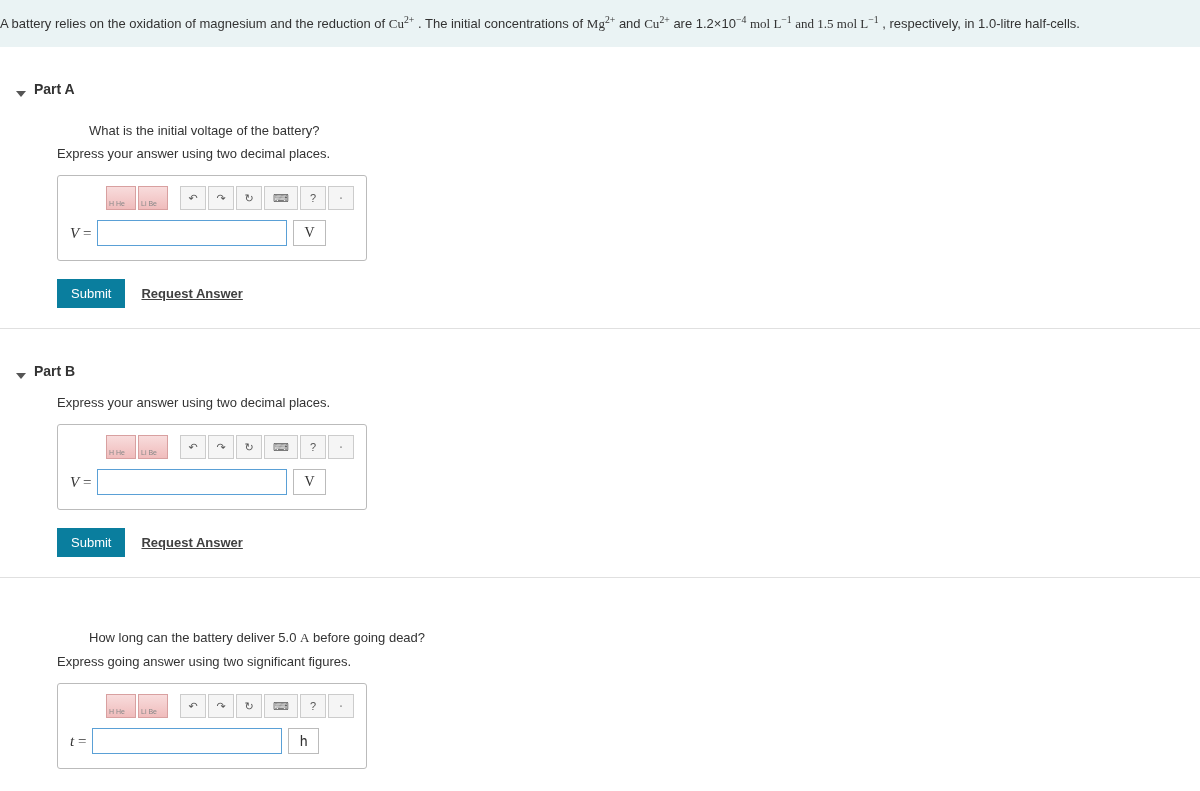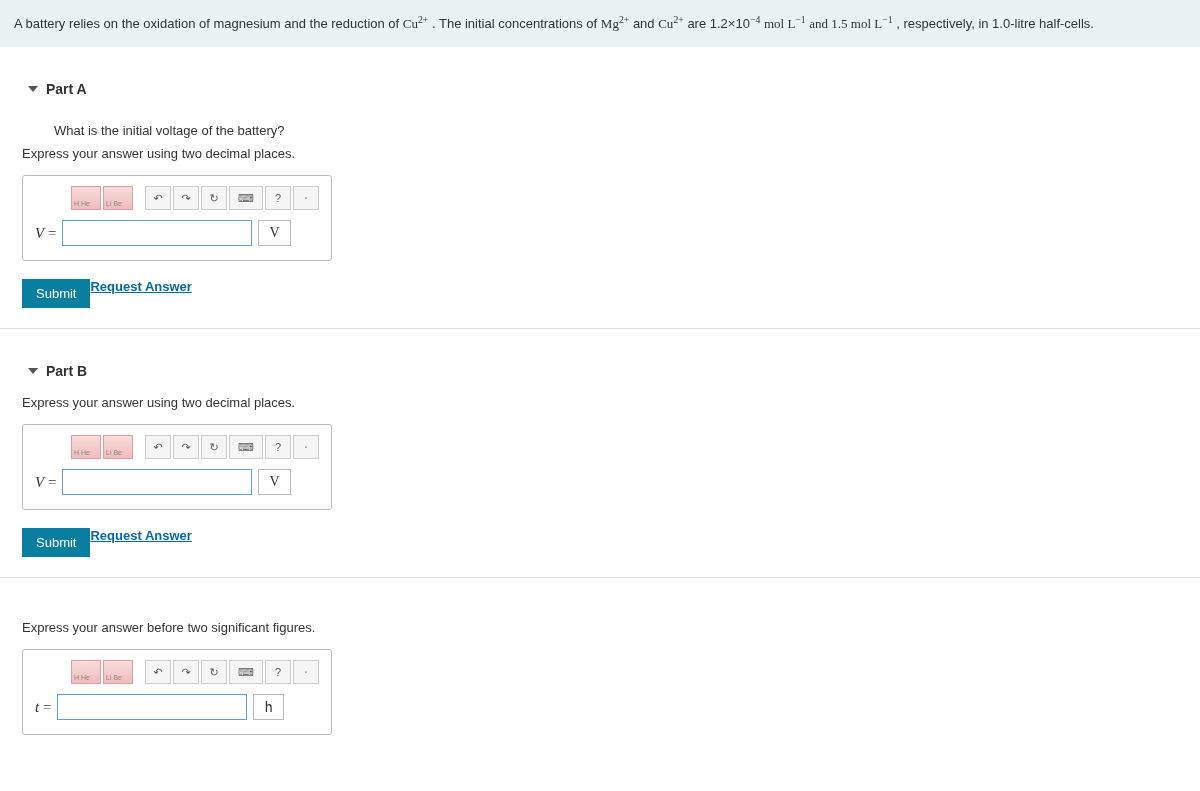--- a/index.html
+++ b/index.html
@@ -4,47 +4,47 @@
 <style>
   * { box-sizing: border-box; margin: 0; padding: 0; }
   body {
     font-family: Arial, Helvetica, sans-serif;
     font-size: 13px;
     color: #333;
     background: #fff;
   }
   .problem-statement {
     background: #eaf3f4;
-    padding: 12px 14px;
+    padding: 12px 0;
     font-size: 13px;
     line-height: 1.6;
   }
   .sup { font-size: 0.75em; vertical-align: super; }
   .ms { font-family: 'Times New Roman', serif; }
   .section {
     margin-top: 30px;
     margin-bottom: 10px;
   }
   .section-header {
     display: flex;
-    align-items: center;
-    padding: 4px 28px;
+    align-items: flex-end;
+    padding: 4px 16px;
     cursor: pointer;
     font-weight: bold;
     font-size: 14px;
   }
   .caret {
     width: 0; height: 0;
     border-left: 5px solid transparent;
     border-right: 5px solid transparent;
     border-top: 6px solid #555;
     margin-right: 8px;
   }
   .section-body {
-    padding: 6px 46px 10px 22px;
+    padding: 6px 46px 10px 57px;
   }
   .question-text {
     margin: 16px 0 8px 32px;
     font-size: 13px;
   }
   .instruction {
     font-weight: normal;
     margin: 6px 0 14px 0;
     font-size: 13px;
   }
@@ -106,32 +106,34 @@
   }
   .unit-box {
     border: 1px solid #bbb;
     padding: 4px 10px;
     font-style: normal;
     font-family: 'Times New Roman', serif;
     font-size: 14px;
   }
   .submit-row {
     display: flex;
+    align-items: center;
+    gap: 16px;
     margin-top: 6px;
   }
   .submit-btn {
     background: #0a7e9e;
     color: #fff;
     border: none;
     padding: 7px 14px;
     font-size: 13px;
     cursor: pointer;
   }
   .request-link {
-    color: #0369a1;
+    color: #404040;
     font-weight: bold;
     text-decoration: underline;
     cursor: pointer;
     font-size: 13px;
   }
   .sep-line {
     border: none;
     border-top: 1px solid #e0e0e0;
     margin: 6px 0 0 0;
   }
@@ -228,21 +230,24 @@
       <button class="submit-btn">Submit</button>
       <span class="request-link">Request Answer</span>
     </div>
   </div>
 </div>
 
 <hr class="sep-line">
 
 <div class="section">
   <div class="section-body">
-    <div class="instruction">Express your answer before two significant figures.</div>
+    <div class="question-text">
+      <span>How long can the battery deliver 5.0 </span><span class="ms">A</span><span>  before going dead?</span>
+    </div>
+    <div class="instruction">Express going answer using two significant figures.</div>
 
     <div class="answer-box">
       <div class="toolbar">
         <span class="tb-btn tb-periodic">
             <span>H  He</span>
           </span>
         <span class="tb-btn tb-periodic">
             <span>Li  Be</span>
           </span>
         <span style="width:8px"></span>

